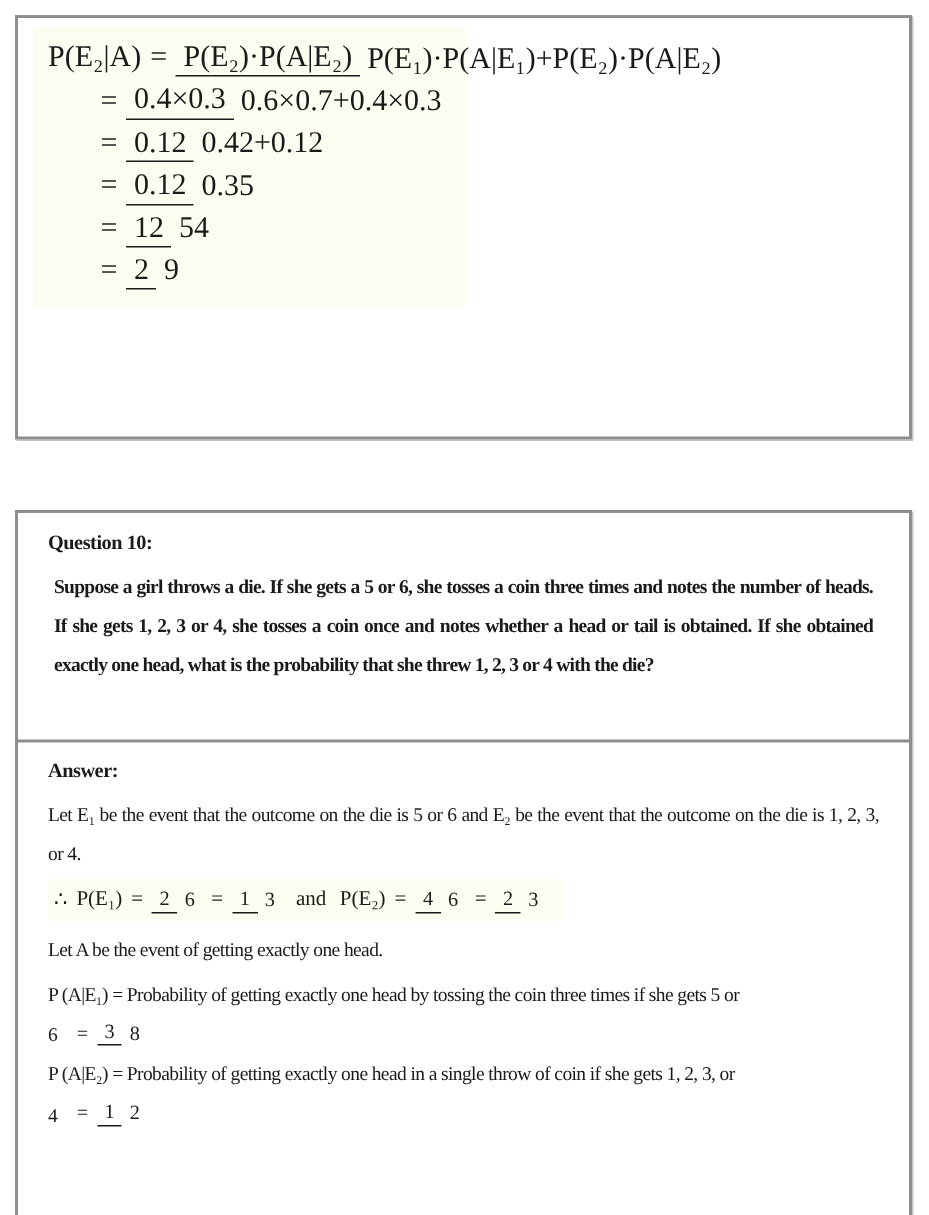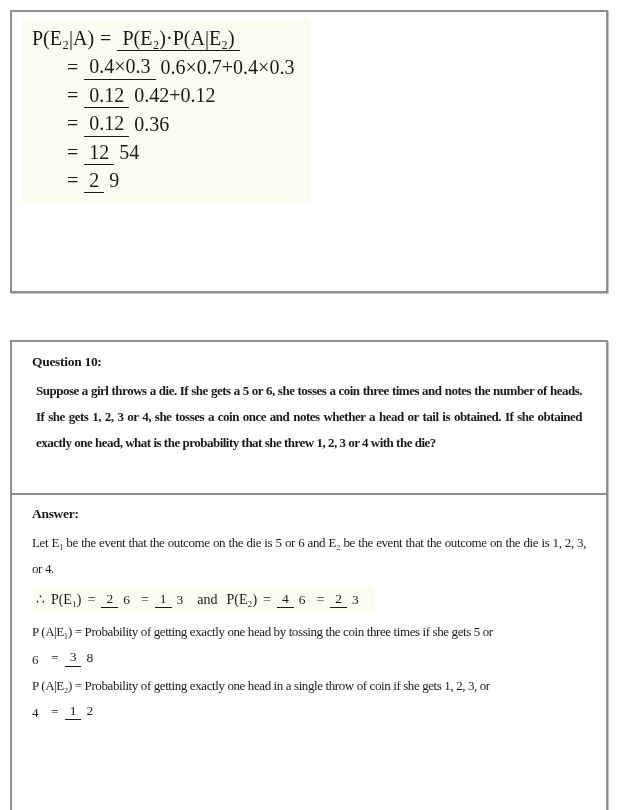--- a/index.html
+++ b/index.html
@@ -74,20 +74,21 @@
 <body>
 
 <div class="box" id="formula-box">
   <div class="eq-stack">
 
     <div class="eq-row">
       <span>P(E₂|A)</span>
       <span>=</span>
       <span class="frac">
         <span class="num">P(E₂)·P(A|E₂)</span>
+        <span class="den">P(E₁)·P(A|E₁)+P(E₂)·P(A|E₂)</span>
       </span>
     </div>
 
     <div class="eq-row indent">
       <span>=</span>
       <span class="frac">
         <span class="num">0.4×0.3</span>
         <span class="den">0.6×0.7+0.4×0.3</span>
       </span>
     </div>
@@ -97,21 +98,21 @@
       <span class="frac">
         <span class="num">0.12</span>
         <span class="den">0.42+0.12</span>
       </span>
     </div>
 
     <div class="eq-row indent">
       <span>=</span>
       <span class="frac">
         <span class="num">0.12</span>
-        <span class="den">0.36</span>
+        <span class="den">0.35</span>
       </span>
     </div>
 
     <div class="eq-row indent">
       <span>=</span>
       <span class="frac">
         <span class="num">12</span>
         <span class="den">54</span>
       </span>
     </div>
@@ -161,20 +162,21 @@
         <span class="num">4</span>
         <span class="den">6</span>
       </span>
       <span>=</span>
       <span class="frac">
         <span class="num">2</span>
         <span class="den">3</span>
       </span>
     </div>
 
+    <p>Let A be the event of getting exactly one head.</p>
 
     <p>P (A|E₁) = Probability of getting exactly one head by tossing the coin three times if she gets 5 or</p>
 
     <div class="wrap-line">
       <span class="wrap-digit">6</span>
       <span class="eq-group">
         <span>=</span>
         <span class="frac">
           <span class="num">3</span>
           <span class="den">8</span>

